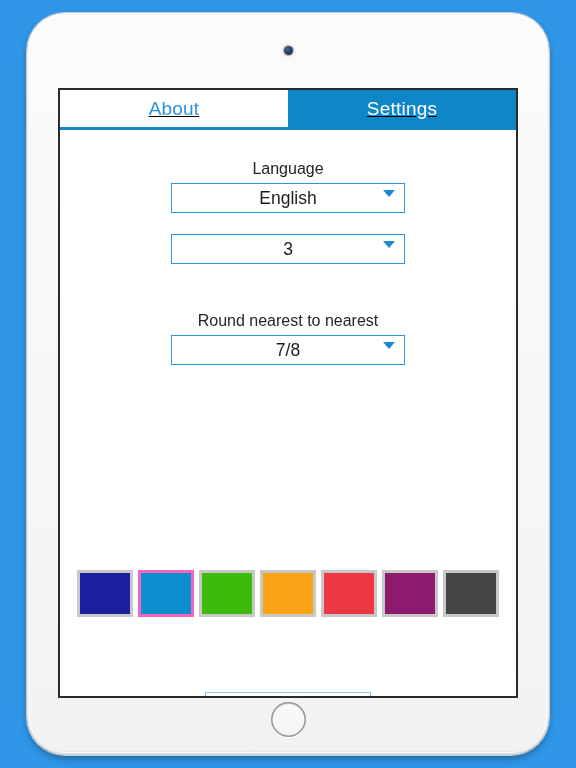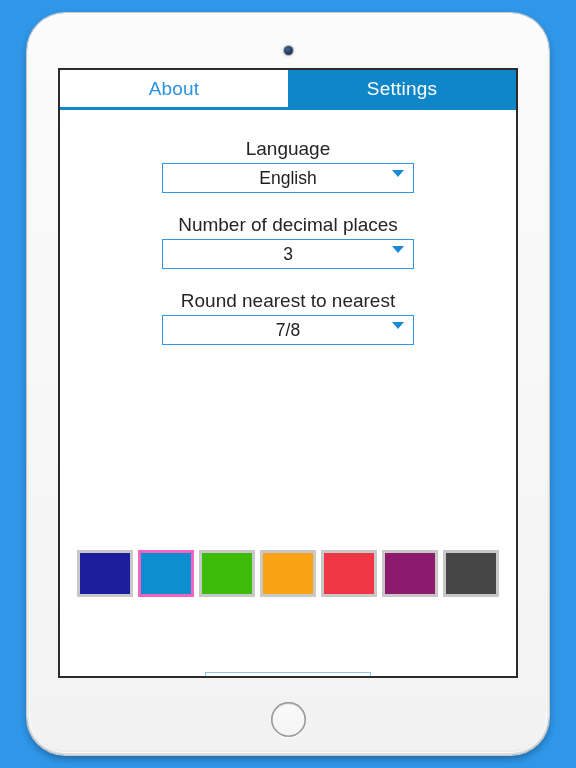--- a/index.html
+++ b/index.html
@@ -62,27 +62,28 @@
     box-shadow:
       inset 0 0 0 1.6px #9a9a9e,
       inset 0 2px 2px rgba(0,0,0,0.16),
       0 1px 0 rgba(255,255,255,0.9);
   }
 
   
   #screen {
     position: absolute;
     left: 31px;
-    top: 55px;
+    top: 75px;
     width: 460px;
     height: 610px;
     background: #ffffff;
     border: 2px solid #2b2b2b;
     box-sizing: border-box;
     overflow: hidden;
+    text-decoration: underline;
   }
 
   
   #tab-bar {
     display: flex;
     height: 37px;
     width: 100%;
     border-bottom: 3px solid #1186c9;
     box-sizing: content-box;
   }
@@ -113,28 +114,28 @@
     background: #ffffff;
   }
 
   .field-group {
     position: absolute;
     left: 0;
     right: 0;
     text-align: center;
   }
   .field-label {
-    font-size: 19px;
+    font-size: 16px;
     color: #252525;
     margin-bottom: 4px;
     line-height: 21px;
   }
   .dropdown {
     position: relative;
-    width: 252px;
+    width: 234px;
     height: 30px;
     margin: 0 auto;
     background: #ffffff;
     border: 1.6px solid #2f93df;
     box-sizing: border-box;
     display: flex;
     align-items: center;
     justify-content: center;
     cursor: pointer;
     user-select: none;
@@ -228,21 +229,20 @@
 
       <div class="field-group" style="top:28px;">
         <div class="field-label">Language</div>
         <div class="dropdown">
           <span class="dropdown-value">English</span>
           <span class="dropdown-arrow"></span>
         </div>
       </div>
 
       <div class="field-group" style="top:104px;">
-        <div class="field-label">Number of decimal places</div>
         <div class="dropdown">
           <span class="dropdown-value">3</span>
           <span class="dropdown-arrow"></span>
         </div>
       </div>
 
       <div class="field-group" style="top:180px;">
         <div class="field-label">Round nearest to nearest</div>
         <div class="dropdown">
           <span class="dropdown-value">7/8</span>

